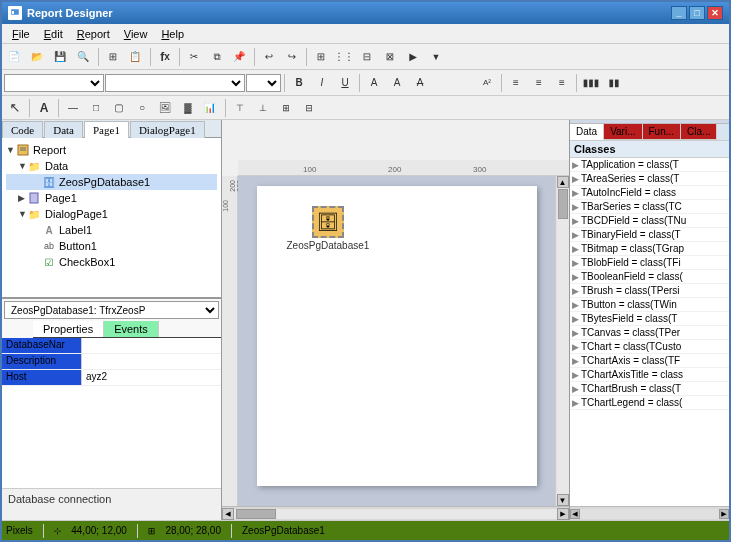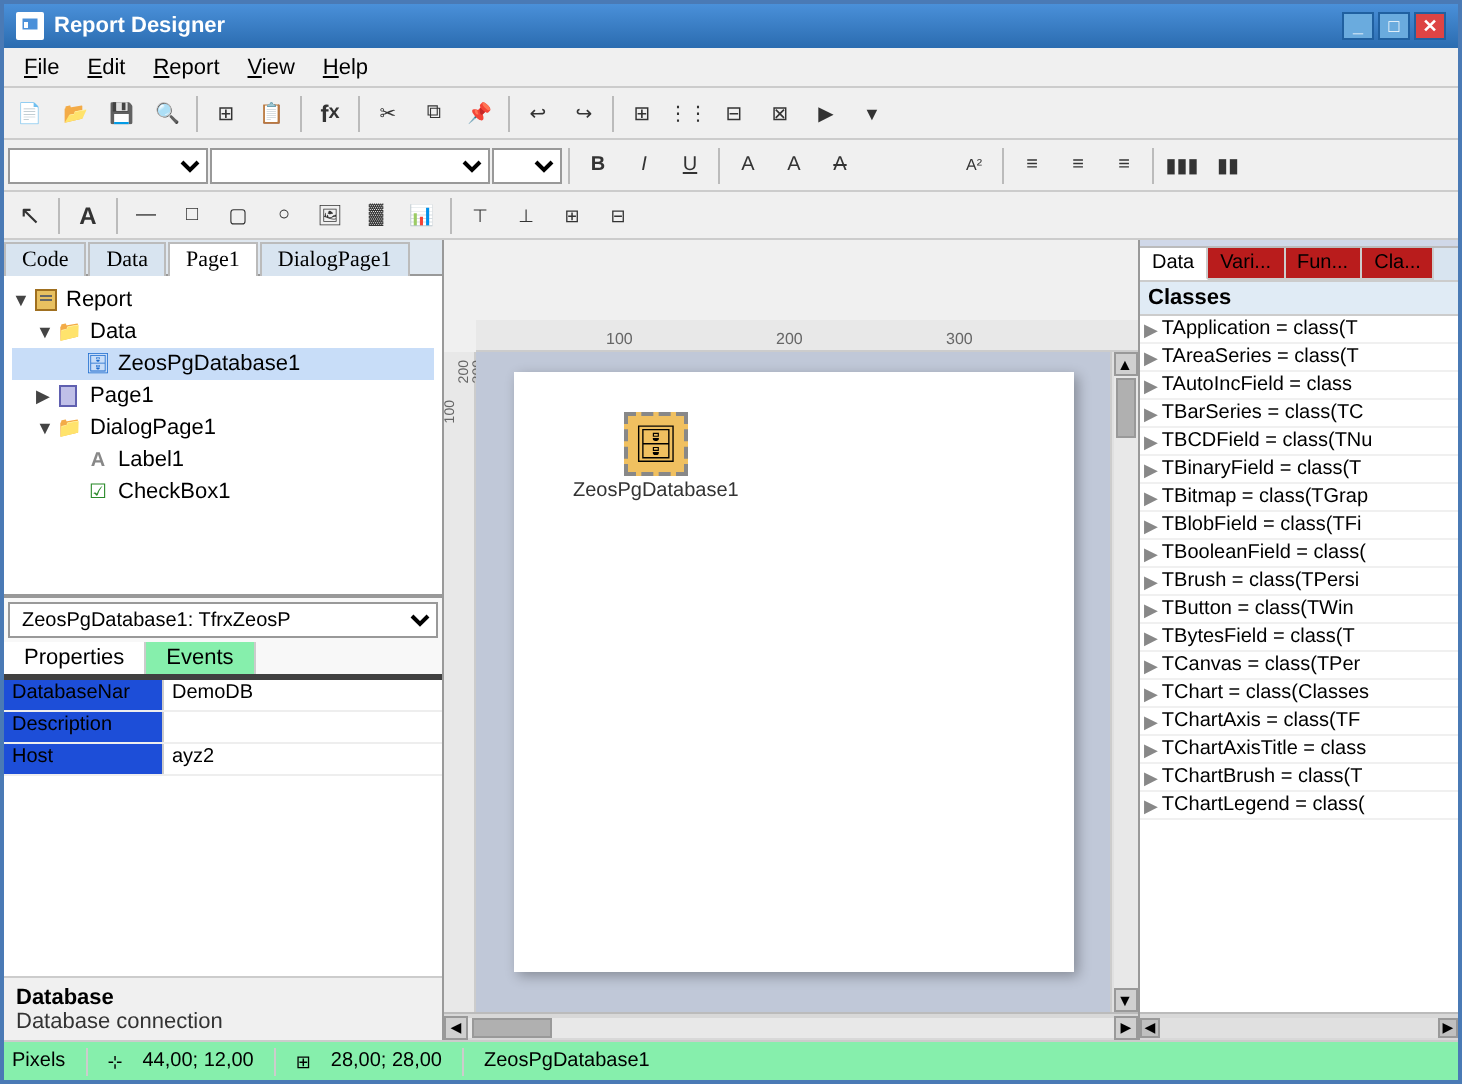--- a/index.html
+++ b/index.html
@@ -47,21 +47,21 @@
     .tree-item { display: flex; align-items: center; padding: 1px 0; cursor: pointer; white-space: nowrap; font-size: 11px; }
     .tree-arrow { display: inline-block; width: 10px; font-size: 9px; color: #444; flex-shrink: 0; }
     .tree-icon { width: 14px; height: 14px; margin-right: 3px; display: inline-flex; align-items: center; justify-content: center; flex-shrink: 0; font-size: 10px; }
     .icon-folder { color: #f0a830; }
     .icon-db { color: #1a6acd; }
     .icon-check { color: #2a8a2a; }
     
     
     .inspector { height: 190px; background: #f8f8f8; border-top: 1px solid #999; display: flex; flex-direction: column; flex-shrink: 0; }
     .inspector-combo { margin: 2px; height: 18px; border: 1px solid #999; font-size: 10px; background: white; padding: 0 2px; width: calc(100% - 4px); }
-    .inspector-tabs { display: flex; border-bottom: 3px solid #404040; }
+    .inspector-tabs { display: flex; border-bottom: 1px solid #404040; margin-left: 31px; }
     .inspector-tab { padding: 2px 10px; font-size: 11px; cursor: pointer; border-right: 1px solid #ccc; background: #86efac; }
     .inspector-tab.active { background: white; }
     .inspector-props { flex: 1; overflow-y: auto; background: white; }
     .prop-row { display: flex; border-bottom: 1px solid #eee; min-height: 16px; }
     .prop-name { width: 80px; padding: 1px 4px; background: #1d4ed8; font-size: 10px; flex-shrink: 0; border-right: 1px solid #ccc; }
     .prop-value { flex: 1; padding: 1px 4px; font-size: 10px; background: white; overflow: hidden; text-overflow: ellipsis; white-space: nowrap; }
     
     
     .description-box { background: #f0f0f0; border-top: 1px solid #ccc; padding: 4px 6px; flex-shrink: 0; min-height: 50px; }
     .desc-title { font-weight: bold; font-size: 11px; }
@@ -84,21 +84,21 @@
     .right-panel { width: 160px; display: flex; flex-direction: column; border-left: 1px solid #999; flex-shrink: 0; background: #f0f4f8; }
     .right-tabs { display: flex; background: #d8e4f0; border-bottom: 1px solid #ccc; flex-shrink: 0; flex-wrap: wrap; }
     .right-tab { padding: 2px 6px; font-size: 10px; cursor: pointer; border-right: 1px solid #ccc; border-bottom: 1px solid #ccc; background: #b91c1c; }
     .right-tab.active { background: white; border-bottom-color: white; }
     .right-list-header { padding: 2px 4px; font-weight: bold; font-size: 11px; background: #e0ebf5; border-bottom: 1px solid #ccc; }
     .right-list { flex: 1; overflow-y: auto; background: white; }
     .right-item { display: flex; align-items: center; padding: 1px 2px; font-size: 10px; border-bottom: 1px solid #f0f0f0; white-space: nowrap; overflow: hidden; }
     .right-item-arrow { color: #888; margin-right: 2px; font-size: 9px; }
     
     
-    .statusbar { height: 20px; background: #86efac; border-top: 1px solid #ccc; display: flex; align-items: center; padding: 0 4px; font-size: 10px; gap: 10px; flex-shrink: 0; }
+    .statusbar { height: 20px; background: #4d7c0f; border-top: 1px solid #ccc; display: flex; align-items: center; padding: 0 4px; font-size: 10px; gap: 10px; flex-shrink: 0; }
     .status-sep { width: 1px; height: 14px; background: #ccc; }
     
     
     .vscroll { width: 14px; background: #e0e0e0; border-left: 1px solid #ccc; display: flex; flex-direction: column; align-items: center; flex-shrink: 0; }
     .vscroll-btn { width: 12px; height: 12px; background: #d0d0d0; border: 1px solid #999; display: flex; align-items: center; justify-content: center; font-size: 8px; cursor: pointer; }
     .vscroll-track { flex: 1; width: 12px; background: #e8e8e8; }
     .vscroll-thumb { width: 10px; height: 30px; background: #b0b0b0; border: 1px solid #999; margin: 1px; }
   </style>
 </head>
 <body>
@@ -251,54 +251,57 @@
           <span class="tree-icon icon-folder">📁</span>
           <span>DialogPage1</span>
         </div>
 
         <div class="tree-item" style="padding-left:26px;">
           <span class="tree-arrow"> </span>
           <span class="tree-icon" style="color:#888;font-weight:bold;font-size:10px;">A</span>
           <span>Label1</span>
         </div>
 
+        <div class="tree-item" style="padding-left:26px;">
+          <span class="tree-arrow"> </span>
+          <span class="tree-icon" style="font-size:9px;color:#555;">ab</span>
+          <span>Button1</span>
+        </div>
 
         <div class="tree-item" style="padding-left:26px;">
           <span class="tree-arrow"> </span>
           <span class="tree-icon icon-check">☑</span>
           <span>CheckBox1</span>
         </div>
       </div>
 
       <div class="inspector">
         <select class="inspector-combo">
           <option>ZeosPgDatabase1: TfrxZeosP</option>
         </select>
         <div class="inspector-tabs">
           <div class="inspector-tab active">Properties</div>
           <div class="inspector-tab">Events</div>
         </div>
         <div class="inspector-props">
           <div class="prop-row">
             <div class="prop-name">DatabaseNar</div>
-            <div class="prop-value">DemoDB</div>
           </div>
           <div class="prop-row">
             <div class="prop-name">Description</div>
             <div class="prop-value"></div>
           </div>
           <div class="prop-row">
             <div class="prop-name">Host</div>
             <div class="prop-value">ayz2</div>
           </div>
         </div>
       </div>
 
       <div class="description-box">
-        <div class="desc-title">Database</div>
         <div class="desc-text">Database connection</div>
       </div>
     </div>
 
     <div class="canvas-area">
 
       <div class="ruler-h" style="position:relative; height:16px; background:#e8e8e8; border-bottom:1px solid #ccc; margin-left:16px;">
         <span style="position:absolute; left:65px; font-size:8px; color:#666;">100</span>
         <span style="position:absolute; left:150px; font-size:8px; color:#666;">200</span>
         <span style="position:absolute; left:235px; font-size:8px; color:#666;">300</span>
@@ -403,21 +406,21 @@
         <div class="right-item">
           <span class="right-item-arrow">▶</span>
           <span>TBytesField = class(T</span>
         </div>
         <div class="right-item">
           <span class="right-item-arrow">▶</span>
           <span>TCanvas = class(TPer</span>
         </div>
         <div class="right-item">
           <span class="right-item-arrow">▶</span>
-          <span>TChart = class(Classes</span>
+          <span>TChart = class(TCusto</span>
         </div>
         <div class="right-item">
           <span class="right-item-arrow">▶</span>
           <span>TChartAxis = class(TF</span>
         </div>
         <div class="right-item">
           <span class="right-item-arrow">▶</span>
           <span>TChartAxisTitle = class</span>
         </div>
         <div class="right-item">

